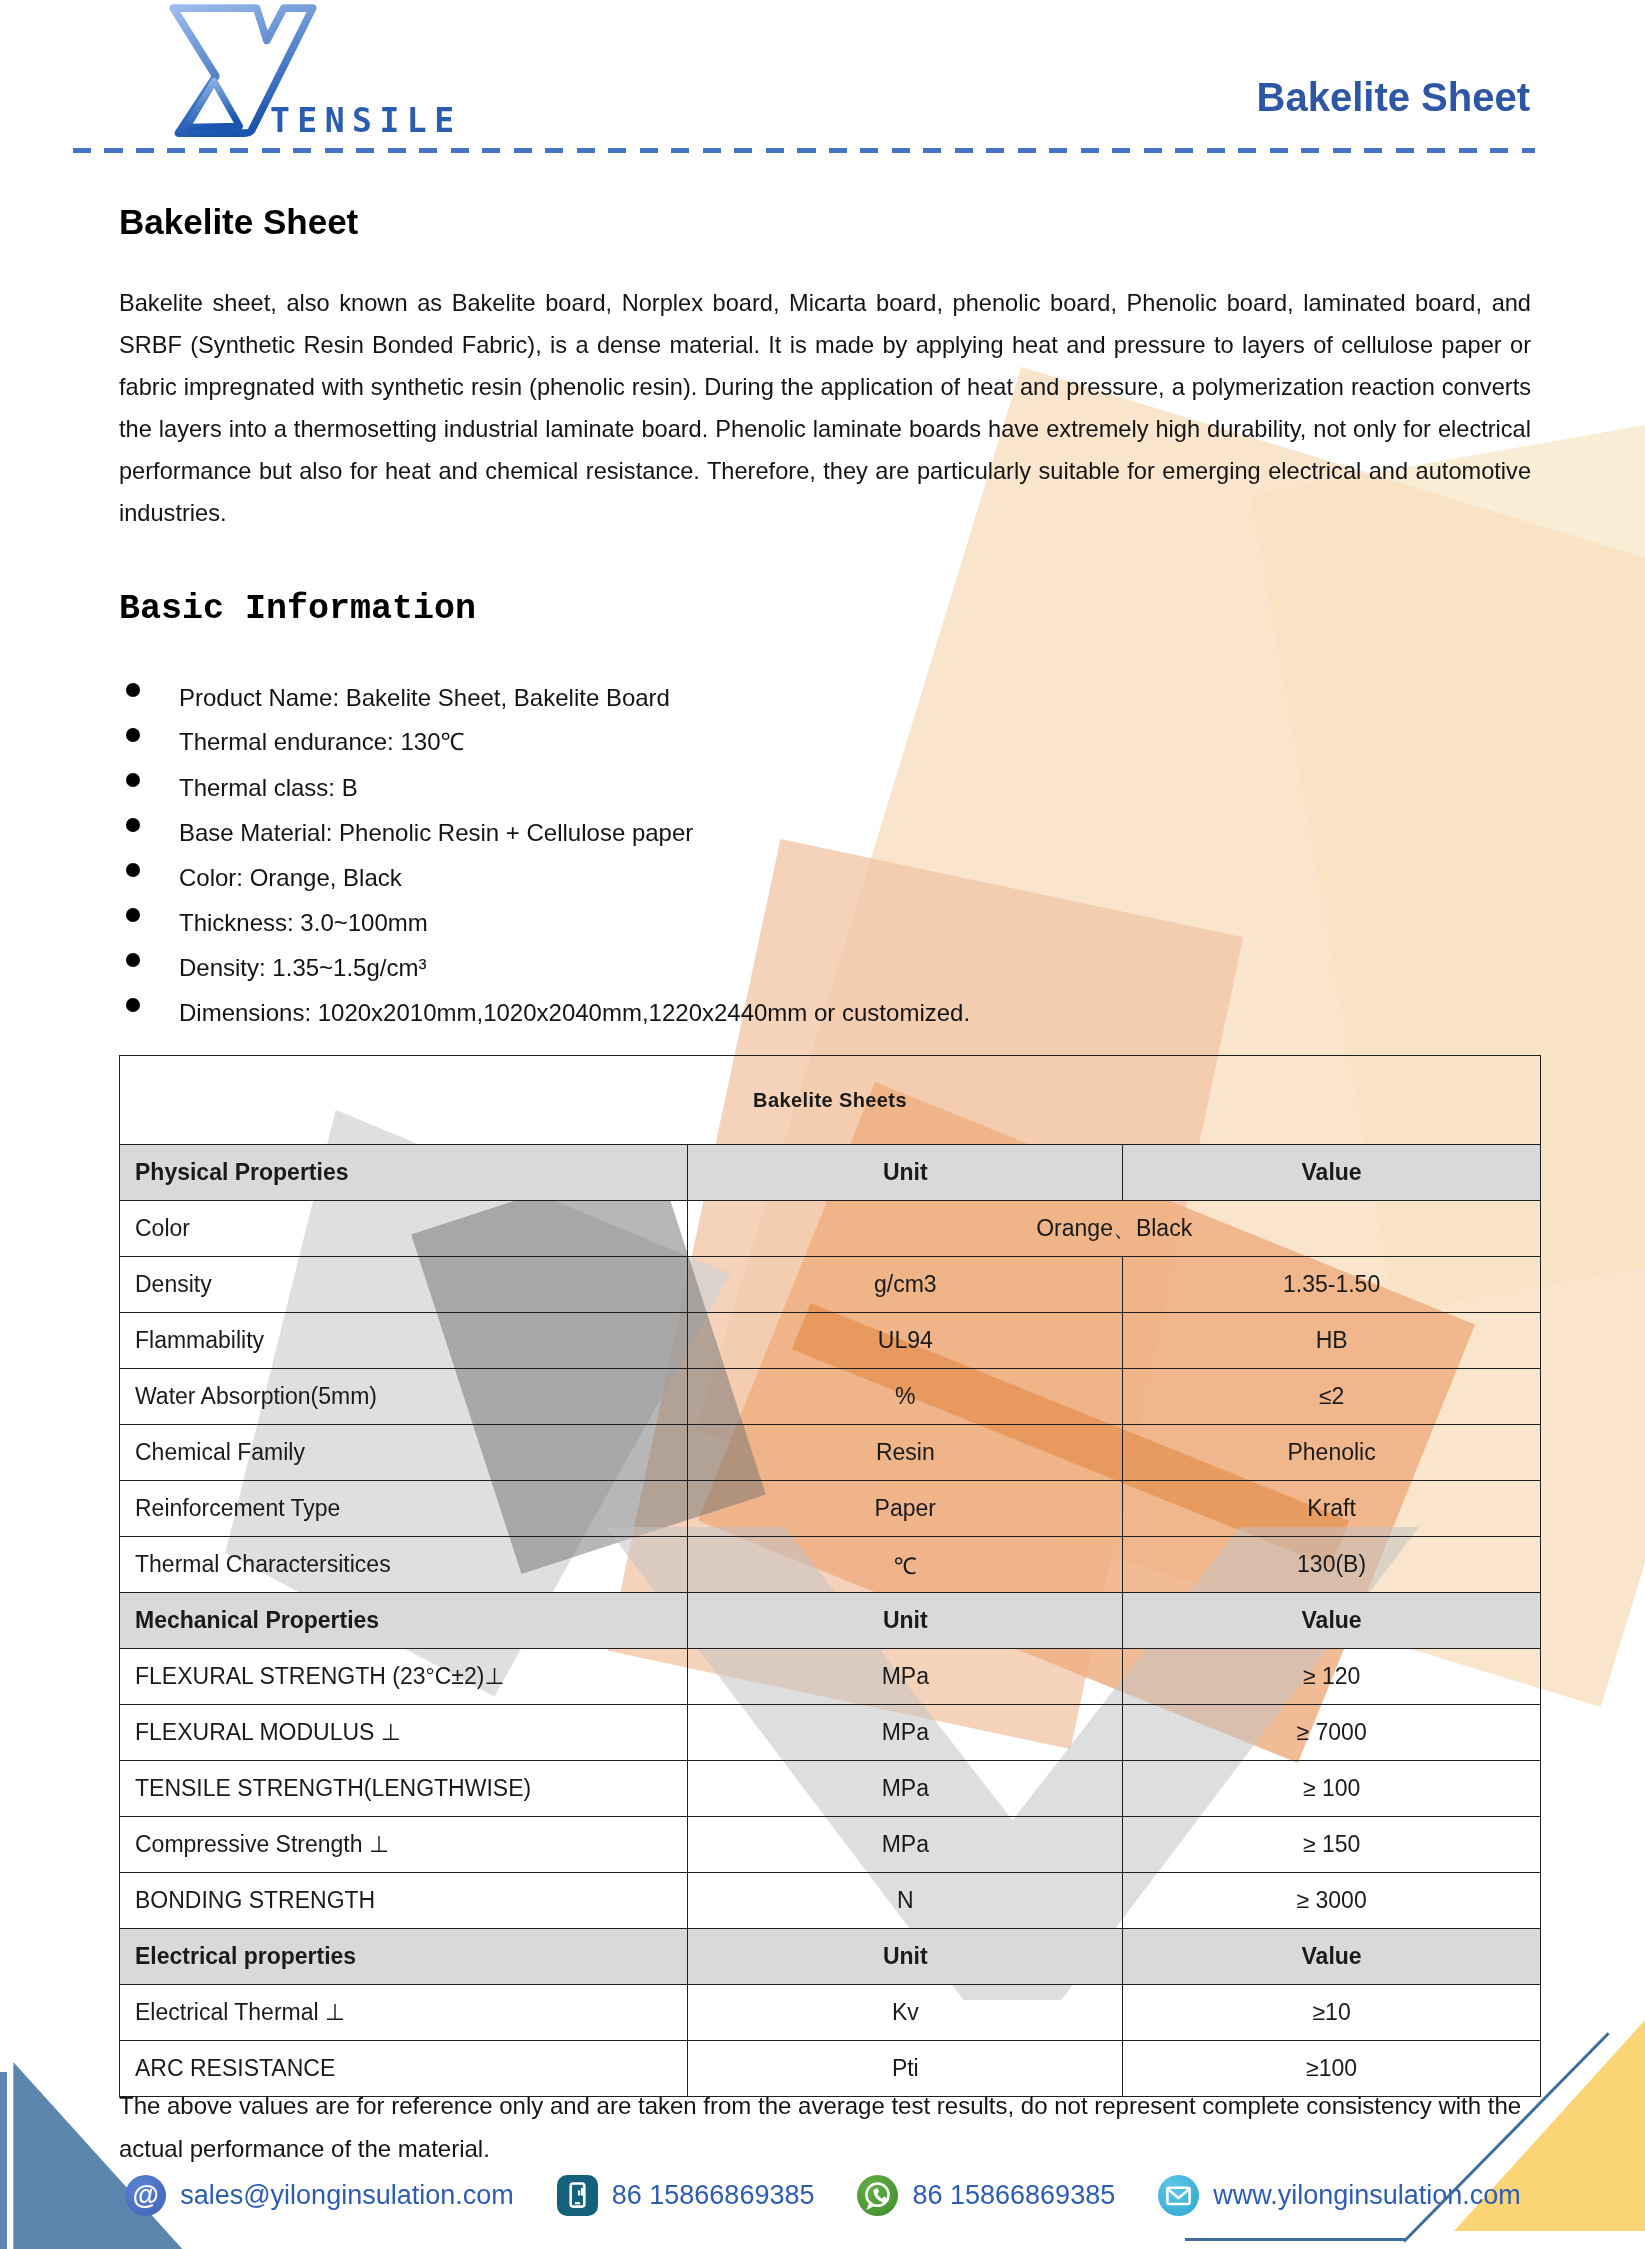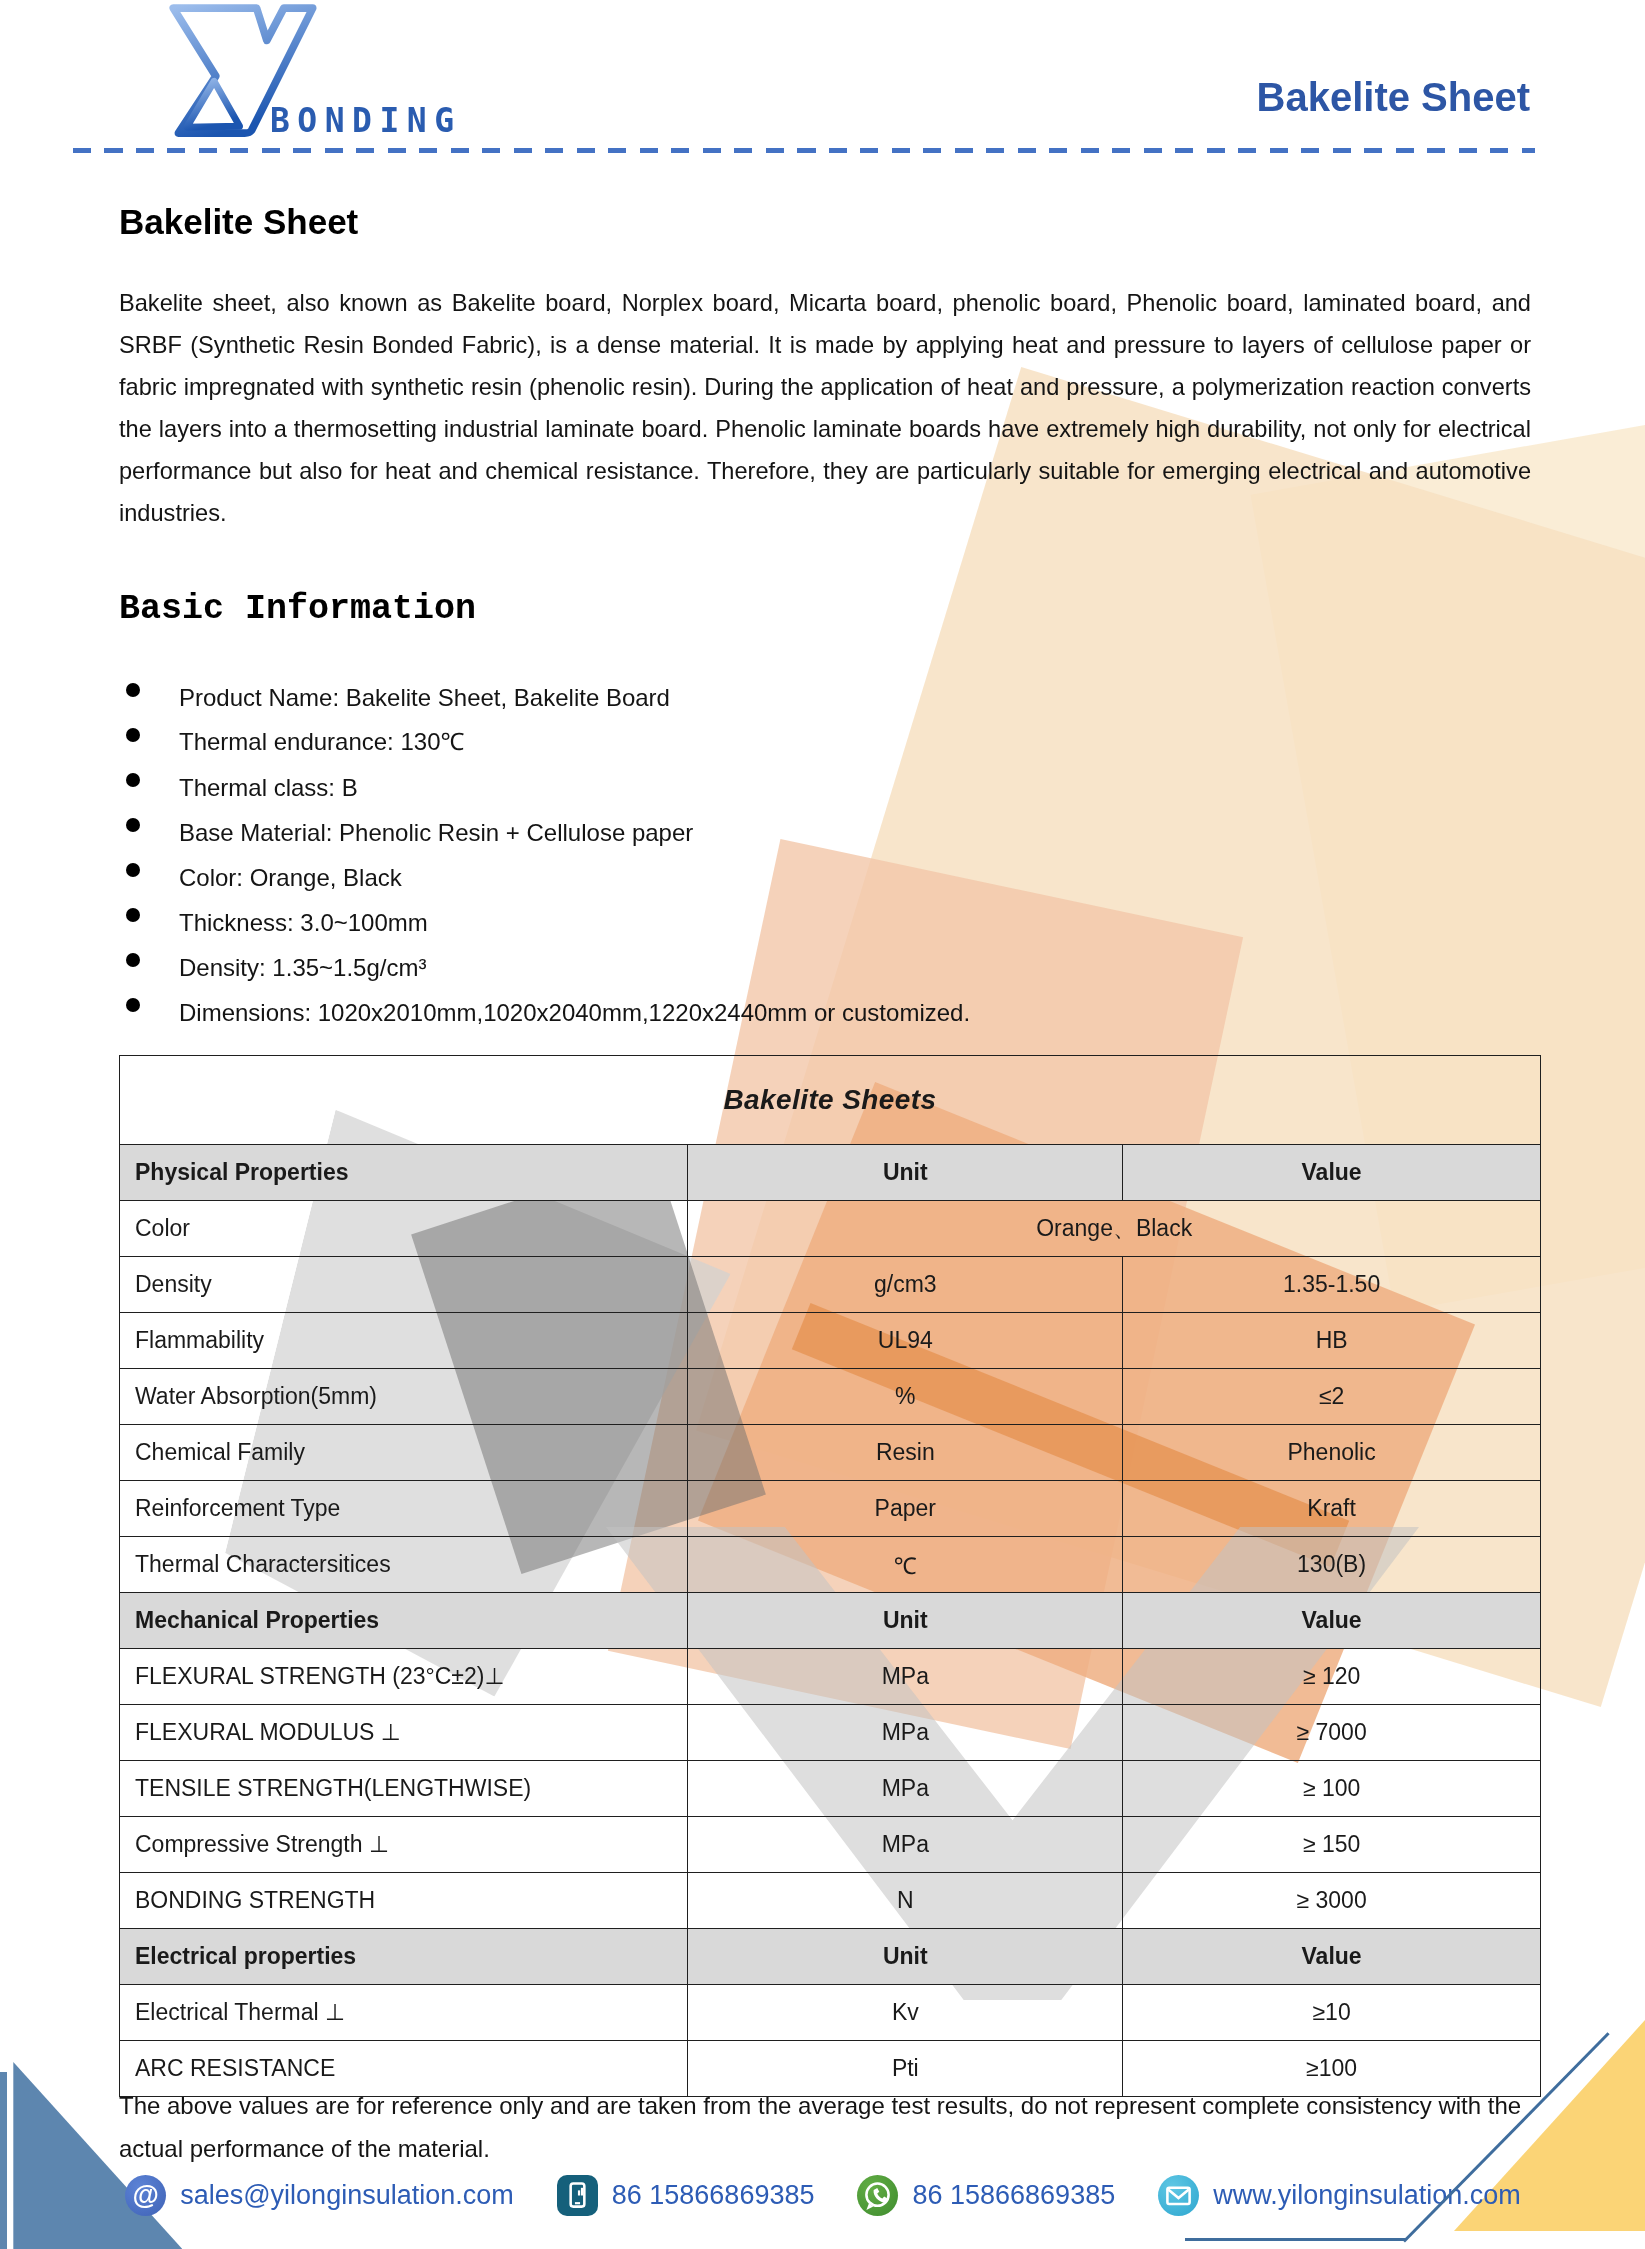--- a/index.html
+++ b/index.html
@@ -38,21 +38,21 @@
   .intro-h{left:119px;top:202px;}
   .intro-p{left:119px;top:282px;width:1412px;font-size:23.6px;line-height:42px;text-align:justify;color:#141414;}
   .basic-h{left:119px;top:589px;}
   .bullets{left:124px;top:667px;width:1394px;list-style:none;margin:0;padding:0;position:absolute;z-index:2;}
   .bullets li{position:relative;padding-left:55px;height:45px;display:flex;align-items:flex-end;font-size:24px;color:#141414;}
   .bullets .dot{position:absolute;left:1.7px;top:50%;transform:translateY(-50%);width:14px;height:14px;border-radius:50%;background:#000;}
   
   .spec-wrap{left:119px;top:1055px;width:1422px;}
   table.spec{width:100%;border-collapse:collapse;table-layout:fixed;font-size:23px;color:#1a1a1a;}
   .spec td{border:1.7px solid #1f1f1f;height:55px;padding:0 10px;text-align:center;vertical-align:middle;background:transparent;overflow:hidden;white-space:nowrap;}
-  .spec .title-row td{height:88px;font-size:28px;font-weight:700;letter-spacing:0.4px;font-style:italic;}
+  .spec .title-row td{height:88px;font-size:20px;font-weight:700;letter-spacing:0.4px;}
   .spec td.c1{text-align:left;padding-left:15px;}
   .spec tr.head td{background:#d9d9d9;font-weight:700;}
   
   .note{left:119px;top:2084px;width:1424px;font-size:24px;line-height:43px;color:#141414;}
   .contact{left:0;top:2175px;width:1646px;display:flex;justify-content:center;align-items:center;gap:43px;font-size:27px;color:#2d5cb5;position:absolute;z-index:2;}
   .ci{display:flex;align-items:center;gap:14px;}
   .badge{width:41px;height:41px;border-radius:50%;display:flex;align-items:center;justify-content:center;color:#fff;flex:0 0 auto;}
   .badge-email{background:radial-gradient(circle at 35% 30%,#5c83d6,#3f62b5);font-size:27px;font-weight:700;}
   .badge-phone{background:#15607b;border-radius:10px;}
   .badge-wa{background:radial-gradient(circle at 35% 30%,#63ad45,#3e8c2e);}
@@ -82,21 +82,21 @@
   <svg class="content logo-mark" style="position:absolute;" viewBox="0 0 200 160">
     <defs>
       <linearGradient id="lg" x1="0%" y1="0%" x2="35%" y2="100%">
         <stop offset="0" stop-color="#9cbdec"></stop>
           <stop offset="1" stop-color="#1b55b0"></stop>
       </linearGradient>
     </defs>
     <path d="M8 6 H106 L118 44 L138 6 H172 L100 150 Q98 153 92 153 H14 L58 86 Z" fill="#ffffff" stroke="url(#lg)" stroke-width="9" stroke-linejoin="round"></path>
     <path d="M56 92 L24 146 L86 145 Z" fill="#ffffff" stroke="url(#lg)" stroke-width="8" stroke-linejoin="round"></path>
   </svg>
-  <div class="content brand-text" style="position:absolute;">BONDING</div>
+  <div class="content brand-text" style="position:absolute;">TENSILE</div>
   <div class="content page-title" style="position:absolute;">Bakelite Sheet</div>
   <div class="dash-line"></div>
 
   <div class="content h-section intro-h" style="position:absolute;">Bakelite Sheet</div>
   <div class="content intro-p" style="position:absolute;">Bakelite sheet, also known as Bakelite board, Norplex board, Micarta board, phenolic board, Phenolic board, laminated board, and SRBF (Synthetic Resin Bonded Fabric), is a dense material. It is made by applying heat and pressure to layers of cellulose paper or fabric impregnated with synthetic resin (phenolic resin). During the application of heat and pressure, a polymerization reaction converts the layers into a thermosetting industrial laminate board. Phenolic laminate boards have extremely high durability, not only for electrical performance but also for heat and chemical resistance. Therefore, they are particularly suitable for emerging electrical and automotive industries.</div>
 
   <div class="content h-section basic-h" style="position:absolute;font-family:Liberation Mono, monospace;">Basic Information</div>
   <ul class="bullets">
     <li>
         <span class="dot"></span>

